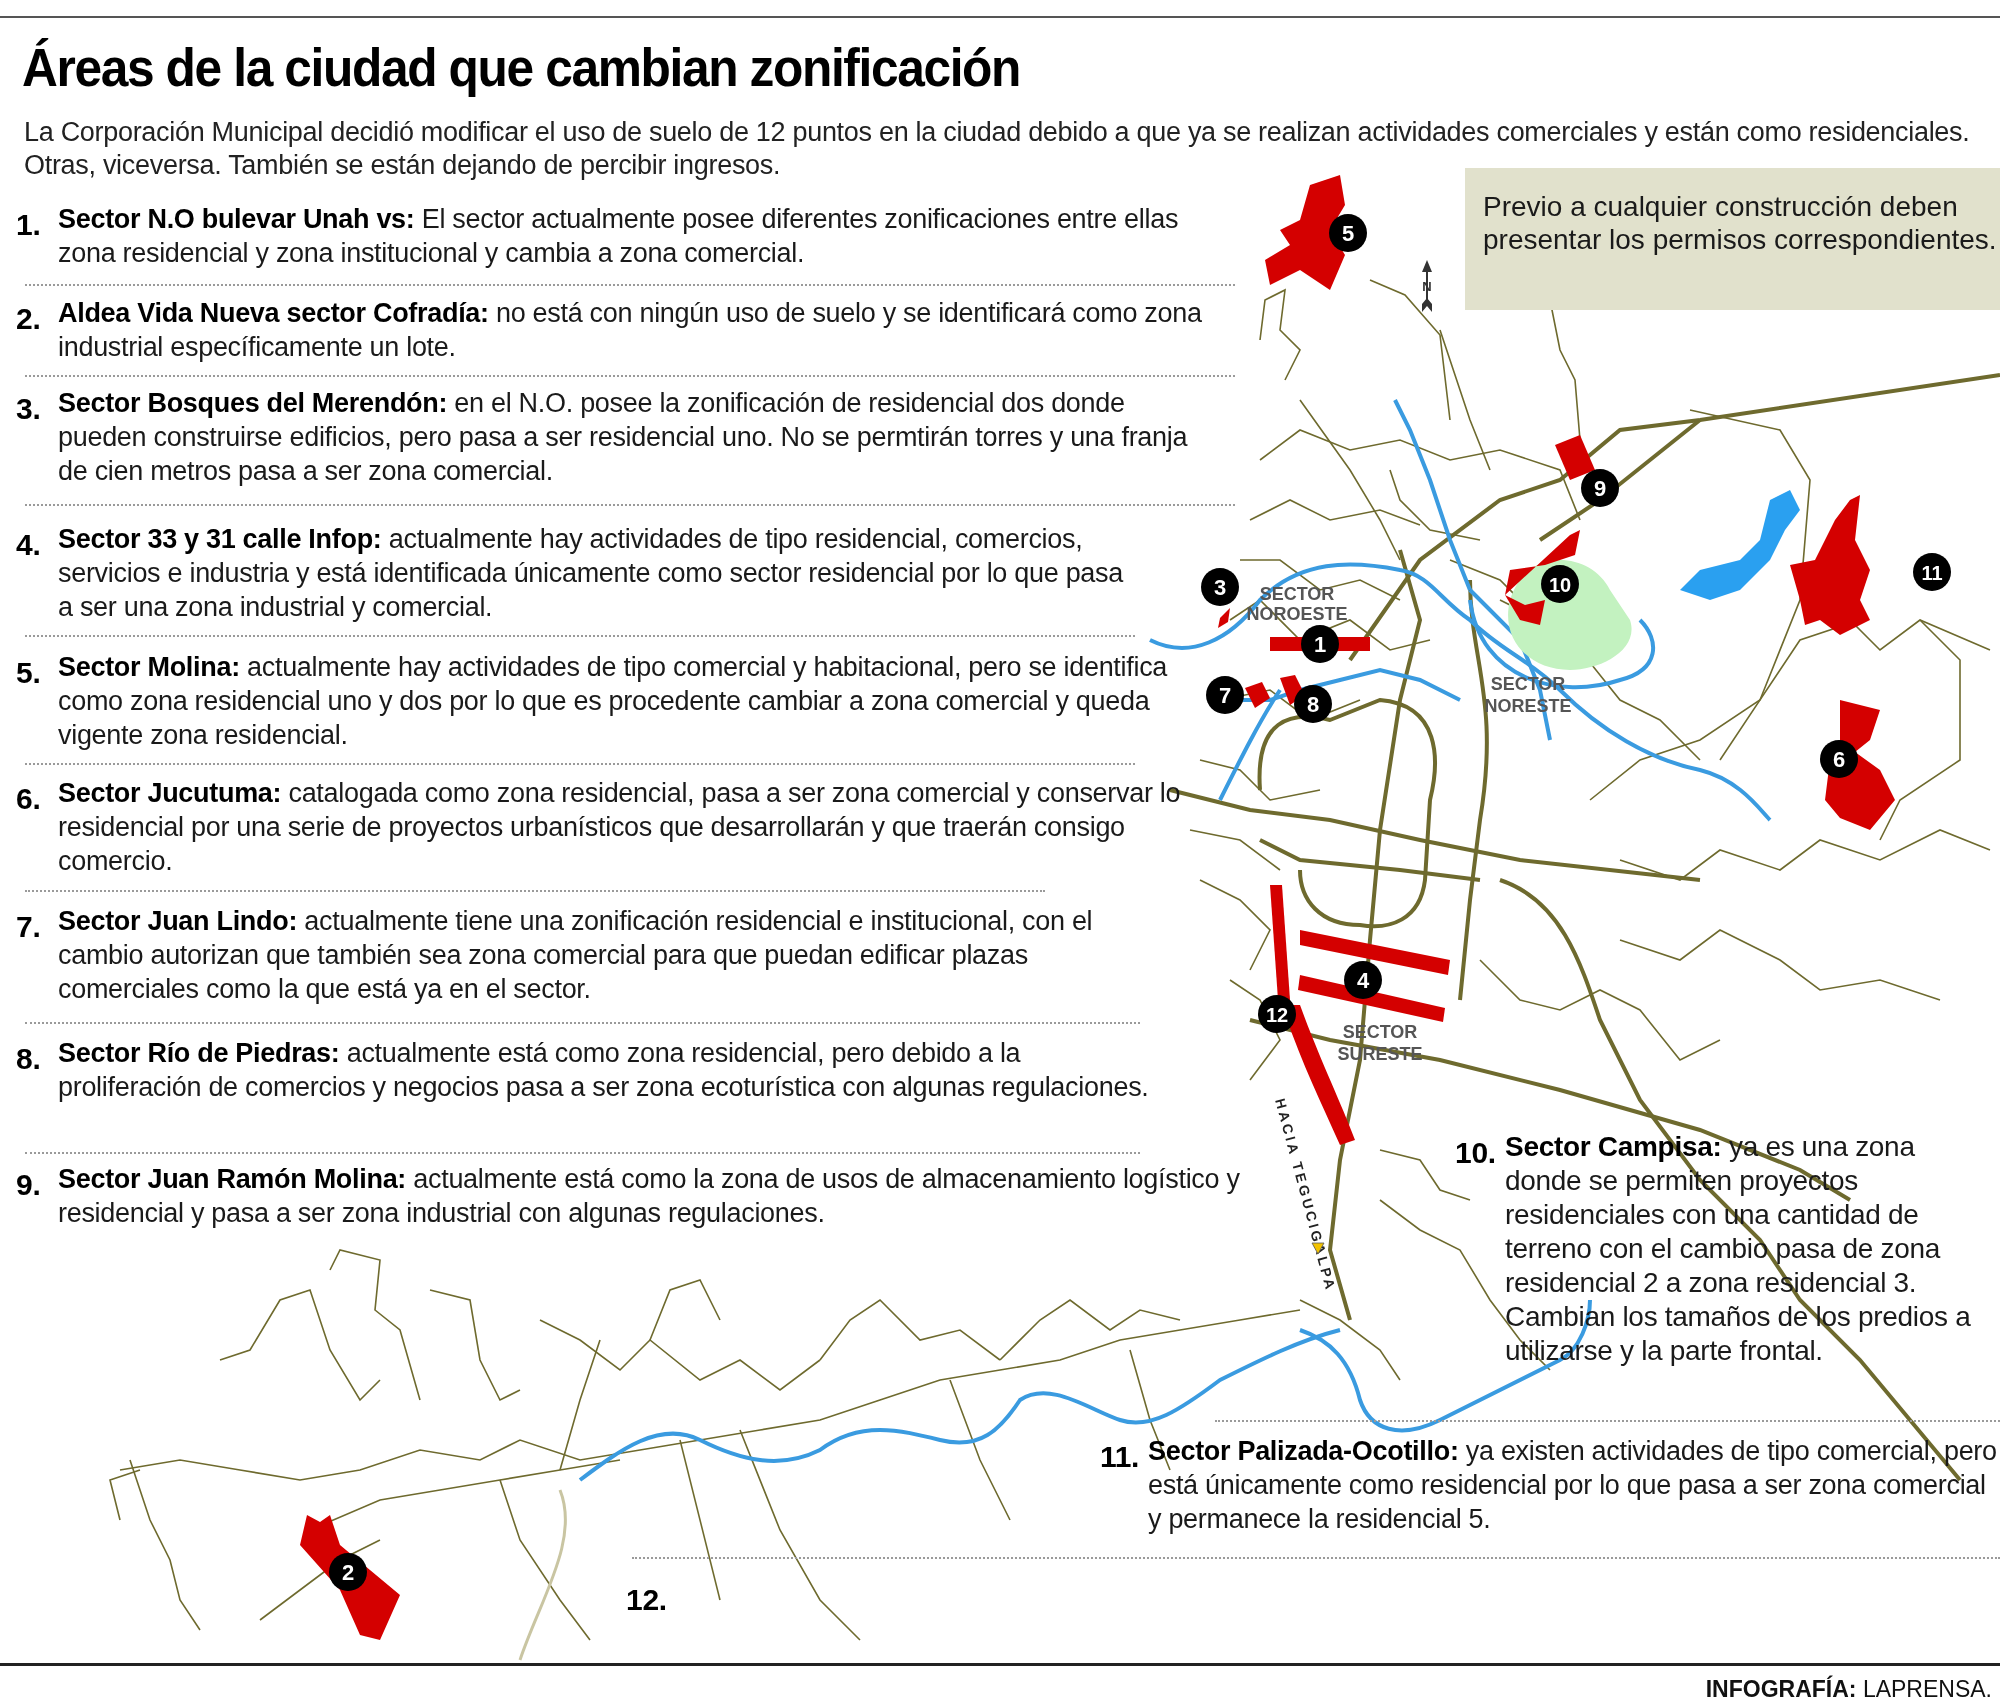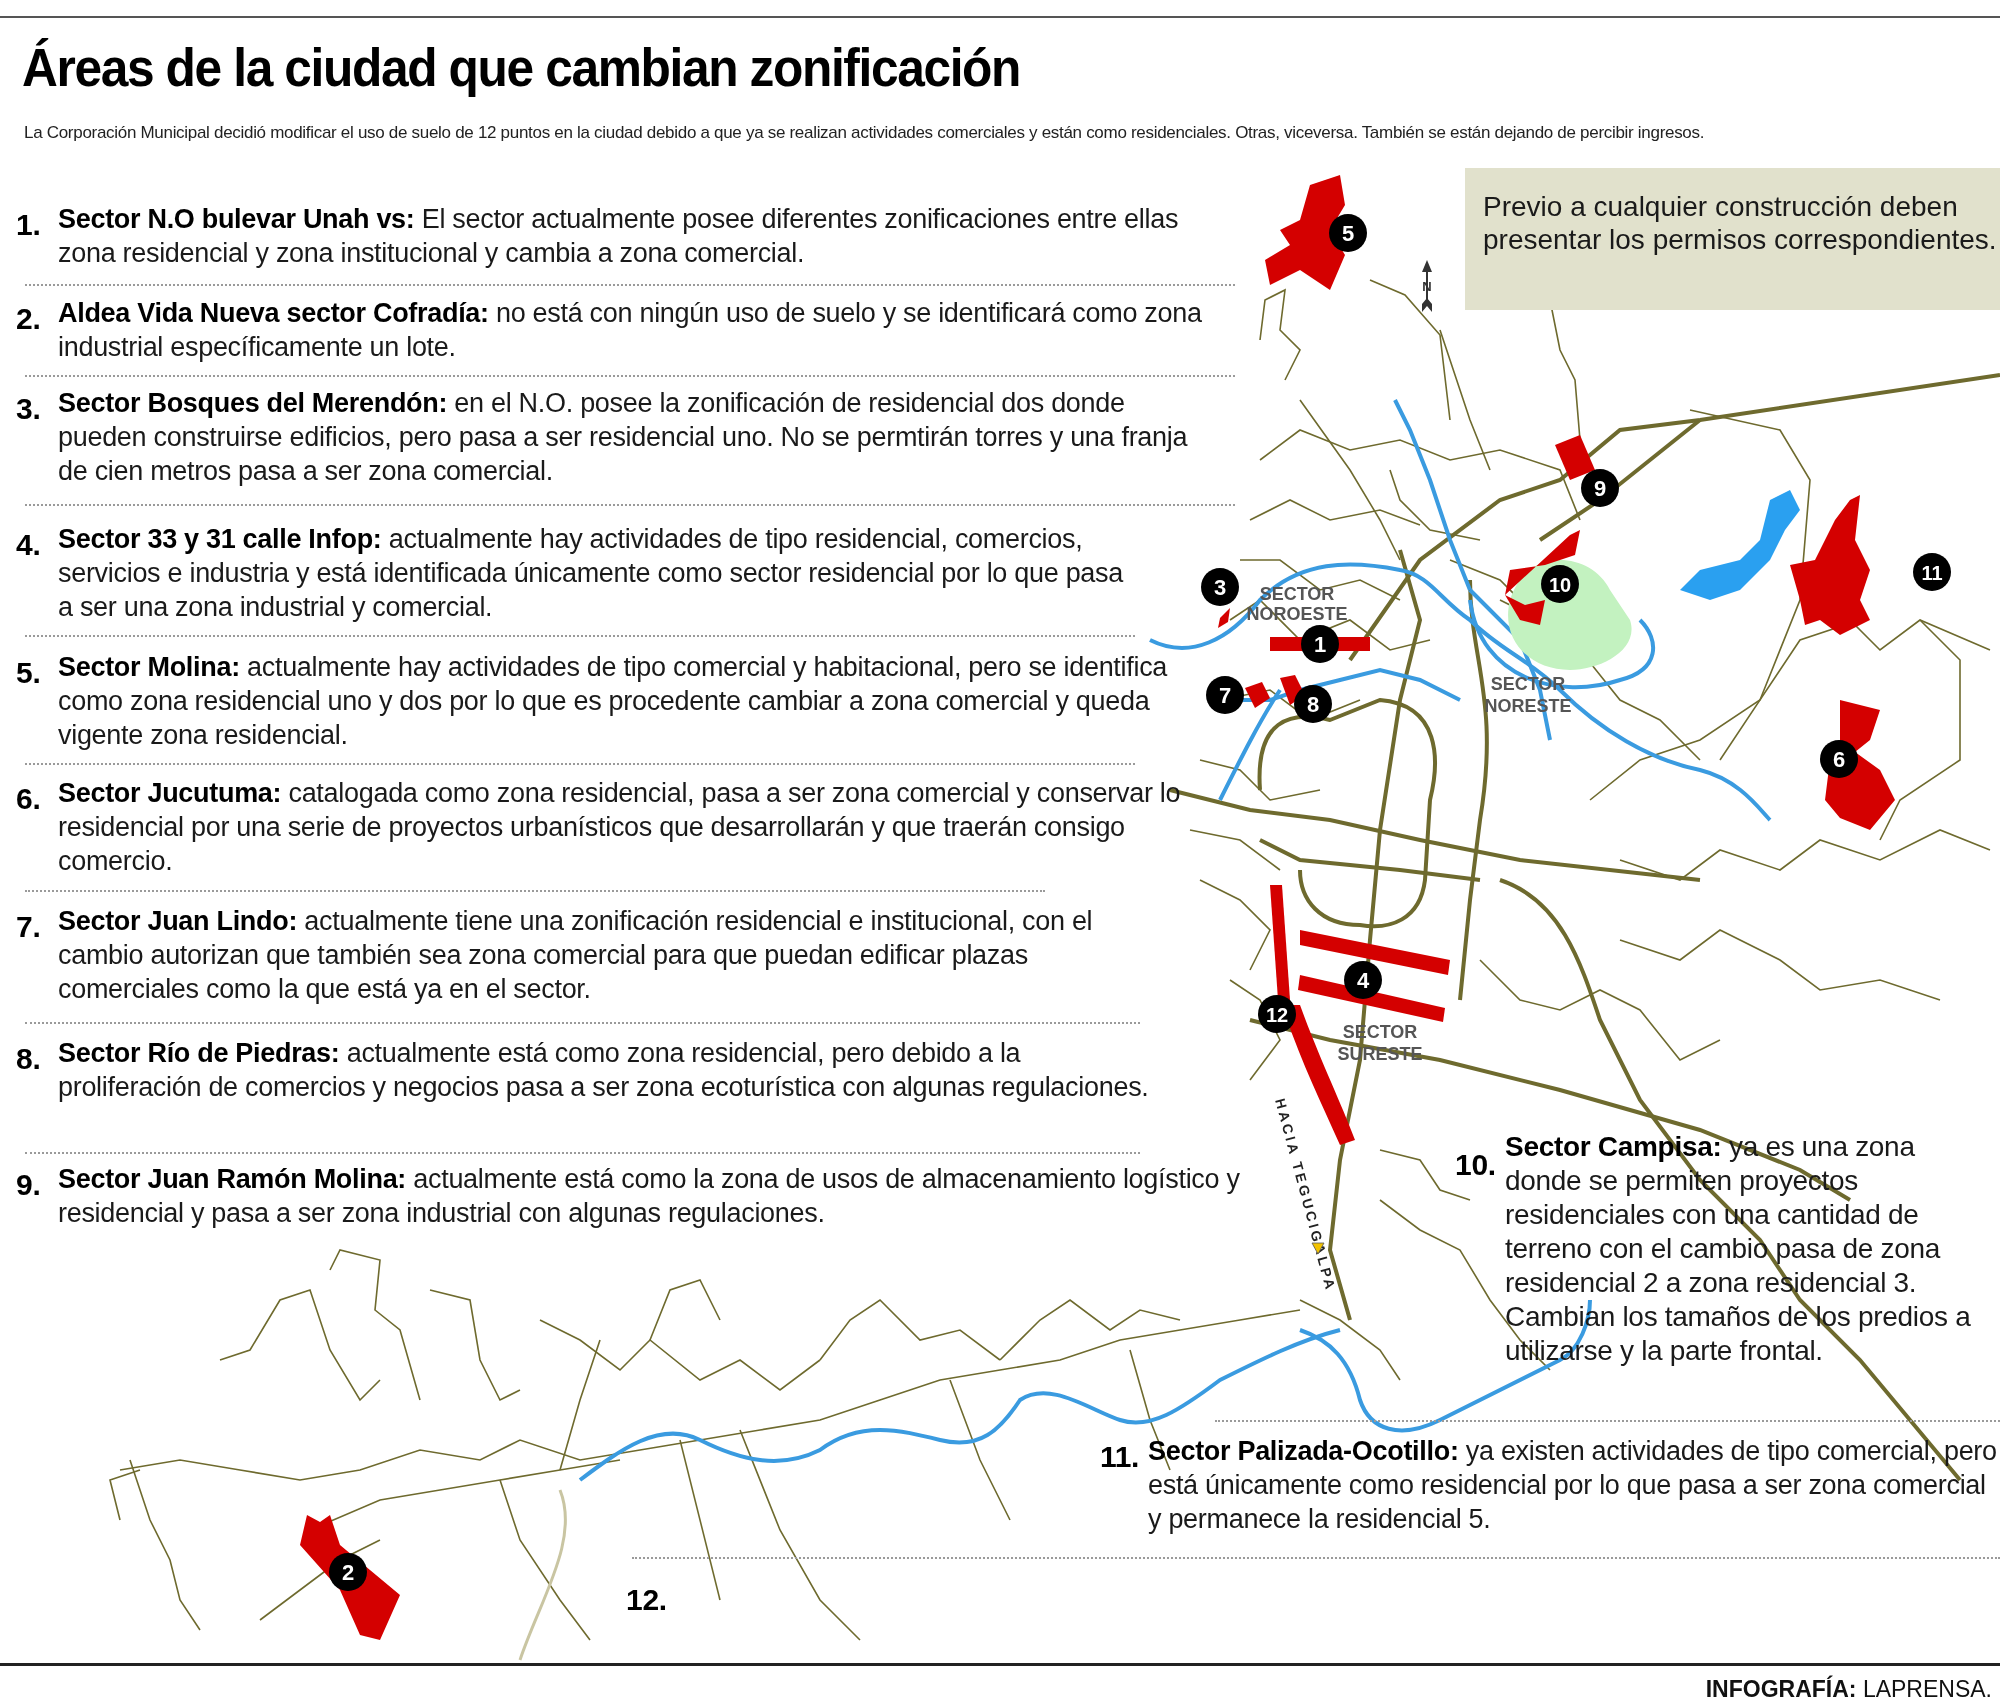--- a/index.html
+++ b/index.html
@@ -9,21 +9,21 @@
   .top-rule { position: absolute; left: 0; top: 16px; width: 2000px; height: 2px; background: #555; }
 
   .title {
     position: absolute; left: 22px; top: 36px;
     font-family: "Liberation Sans", sans-serif; font-weight: 700;
     font-size: 54px; letter-spacing: -1.5px; transform: scaleX(0.92); transform-origin: left;
     color: #000;
   }
   .intro {
     position: absolute; left: 24px; top: 116px; width: 1970px;
-    font-size: 17px; line-height: 33px; color: #222; letter-spacing: -0.3px;
+    font-size: 27px; line-height: 33px; color: #222; letter-spacing: -0.3px;
   }
 
   .map { position: absolute; left: 0; top: 160px; width: 2000px; height: 1540px; }
   .map svg { width: 100%; height: 100%; }
 
   .note-box {
     position: absolute; left: 1465px; top: 168px; width: 595px; height: 142px;
     background: #e1e1cc; padding: 22px 20px 0 18px;
     font-size: 28px; line-height: 33px; color: #1a1a1a;
   }
@@ -271,21 +271,21 @@
     <span class="head">Sector Río de Piedras:</span><span> actualmente está como zona residencial, pero debido a la proliferación de comercios y negocios pasa a ser zona ecoturística con algunas regulaciones.</span>
   </div>
   <div class="sep" style="left:25px; top:1152px; width:1115px;"></div>
 
   <div class="item" style="left:58px; top:1162px; width:1260px;">
     <span class="num">9.</span>
     <span class="head">Sector Juan Ramón Molina:</span><span> actualmente está como la zona de usos de almacenamiento logístico y residencial y pasa a ser zona industrial con algunas regulaciones.</span>
   </div>
 
   <div class="item" style="left:1505px; top:1130px; width:490px; font-size:28px;">
-    <span class="num" style="left:-50px; font-size:30px;margin-top:12px;">10.</span>
+    <span class="num" style="left:-50px; font-size:30px;">10.</span>
     <span class="head">Sector Campisa:</span><span> ya es una zona donde se permiten proyectos residenciales con una cantidad de terreno con el cambio pasa de zona residencial 2 a zona residencial 3. Cambian los tamaños de los predios a utilizarse y la parte frontal.</span>
   </div>
   <div class="sep" style="left:1215px; top:1420px; width:785px;"></div>
 
   <div class="item" style="left:1148px; top:1434px; width:850px;">
     <span class="num" style="left:-48px;">11.</span>
     <span class="head">Sector Palizada-Ocotillo:</span><span> ya existen actividades de tipo comercial, pero está únicamente como residencial por lo que pasa a ser zona comercial y permanece la residencial 5.</span>
   </div>
   <div class="sep" style="left:632px; top:1557px; width:1368px;"></div>
 

